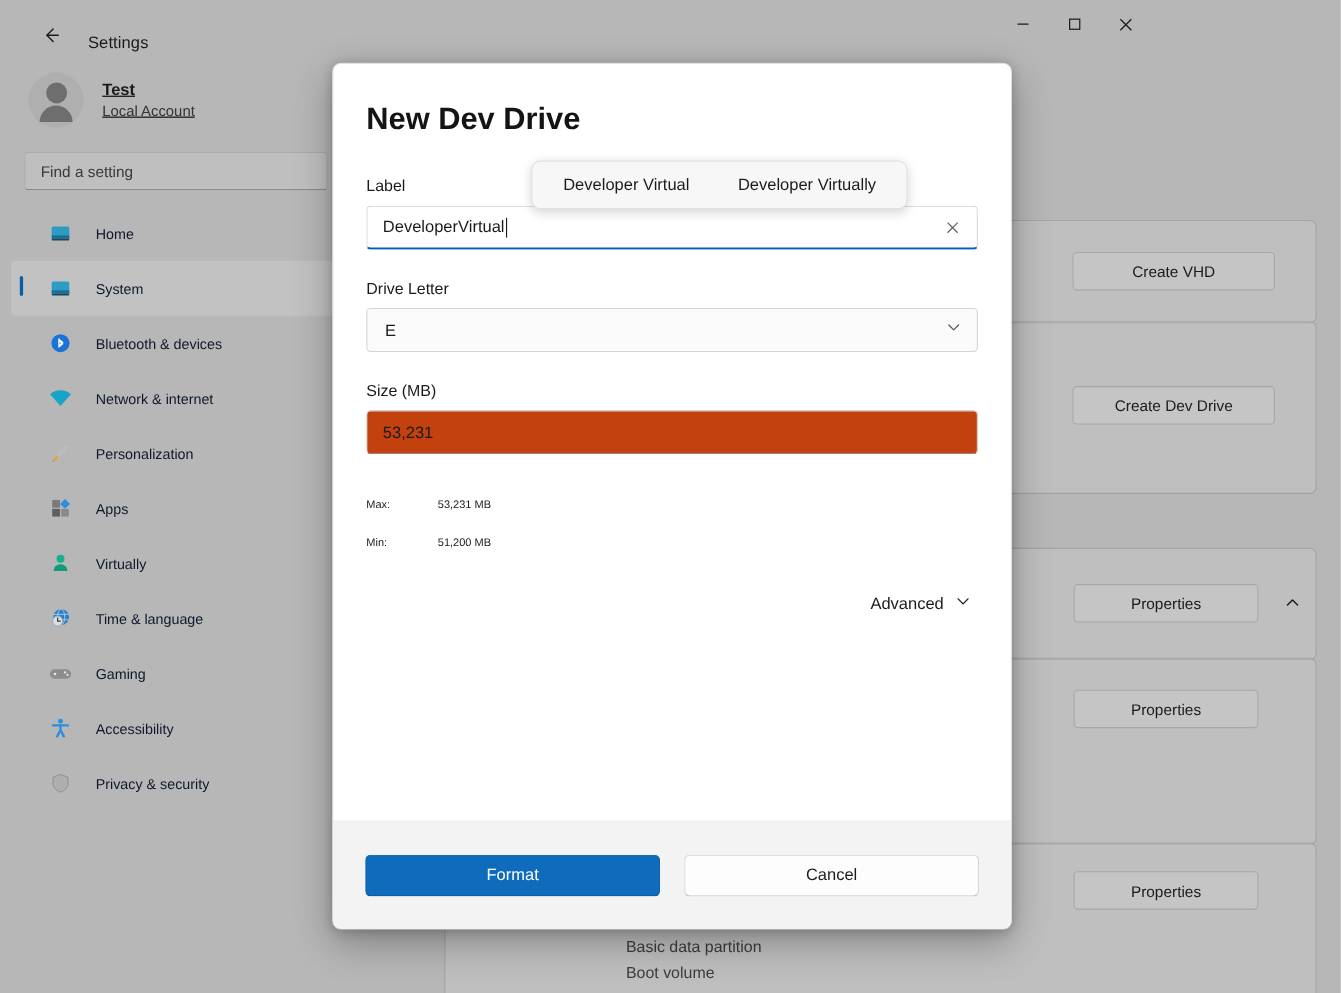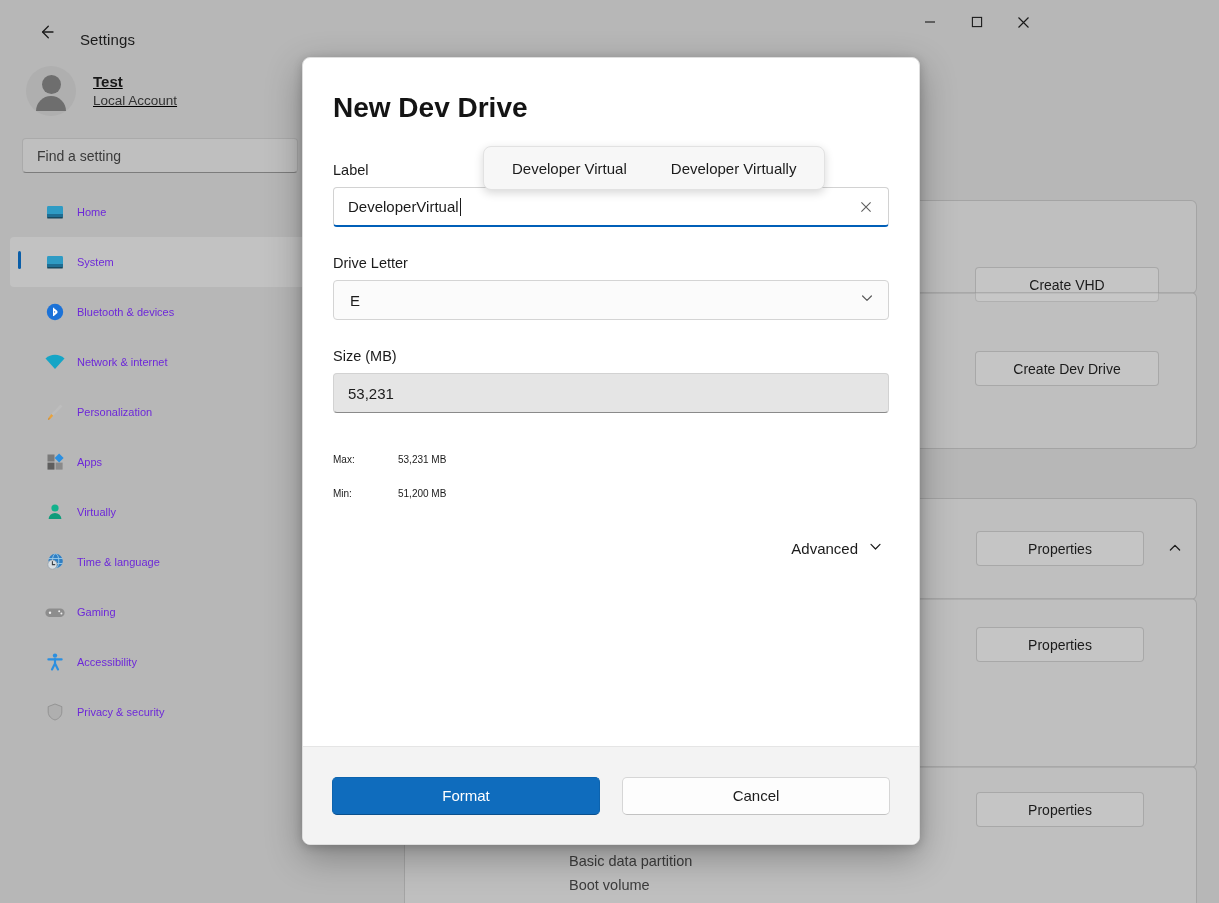--- a/index.html
+++ b/index.html
@@ -136,23 +136,23 @@
     background: #0A5EA8;
     border-radius: 2px;
   }
   .nav-icon {
     width: 22px; height: 22px;
     flex: 0 0 auto;
     display: flex; align-items: center; justify-content: center;
   }
   .nav-icon svg { display: block; }
   .nav-label {
-    margin-left: 11px;
-    font-size: 11px;
-    color: #6d28d9;
+    margin-left: 21px;
+    font-size: 13px;
+    color: #0f172a;
   }
 
   
   .bg-main {
     position: absolute;
     left: 320px; top: 48px;
     right: 0; bottom: 0;
   }
   .bg-page-title {
     position: absolute;
@@ -222,21 +222,21 @@
     margin: 0 0 38px 0;
   }
   .field-label {
     font-size: 14.5px;
     color: #1B1B1B;
     margin-bottom: 9px;
   }
   .textbox {
     position: relative;
     height: 40px;
-    background: #e5e5e5;
+    background: #c2410c;
     border: 1px solid #D2D2D2;
     border-bottom: 1px solid #8A8A8A;
     border-radius: 4px;
     display: flex; align-items: center;
     padding: 0 10px 0 14px;
     box-sizing: border-box;
   }
   .textbox.focused {
     background: #FFFFFF;
     border-bottom: 2px solid #005FB8;
@@ -537,21 +537,21 @@
         </div>
 
 
       </div>
     </div>
 
     <div class="bg-main">
       <div class="bg-page-title">lumes</div>
 
       <div class="card" style="top:152px;height:92px;">
-        <div class="card-btn" style="top:28px;margin-top:38px;">Create VHD</div>
+        <div class="card-btn" style="top:28px;">Create VHD</div>
       </div>
 
       <div class="card" style="top:244px;height:155px;">
         <div class="card-btn" style="top:58px;">Create Dev Drive</div>
       </div>
 
       <div class="card" style="top:450px;height:100px;">
         <div class="card-btn" style="top:32px;right:52px;min-width:130px;">Properties</div>
         <div class="chev-btn" style="top:36px;">
           <svg width="14" height="14" viewBox="0 0 14 14">

